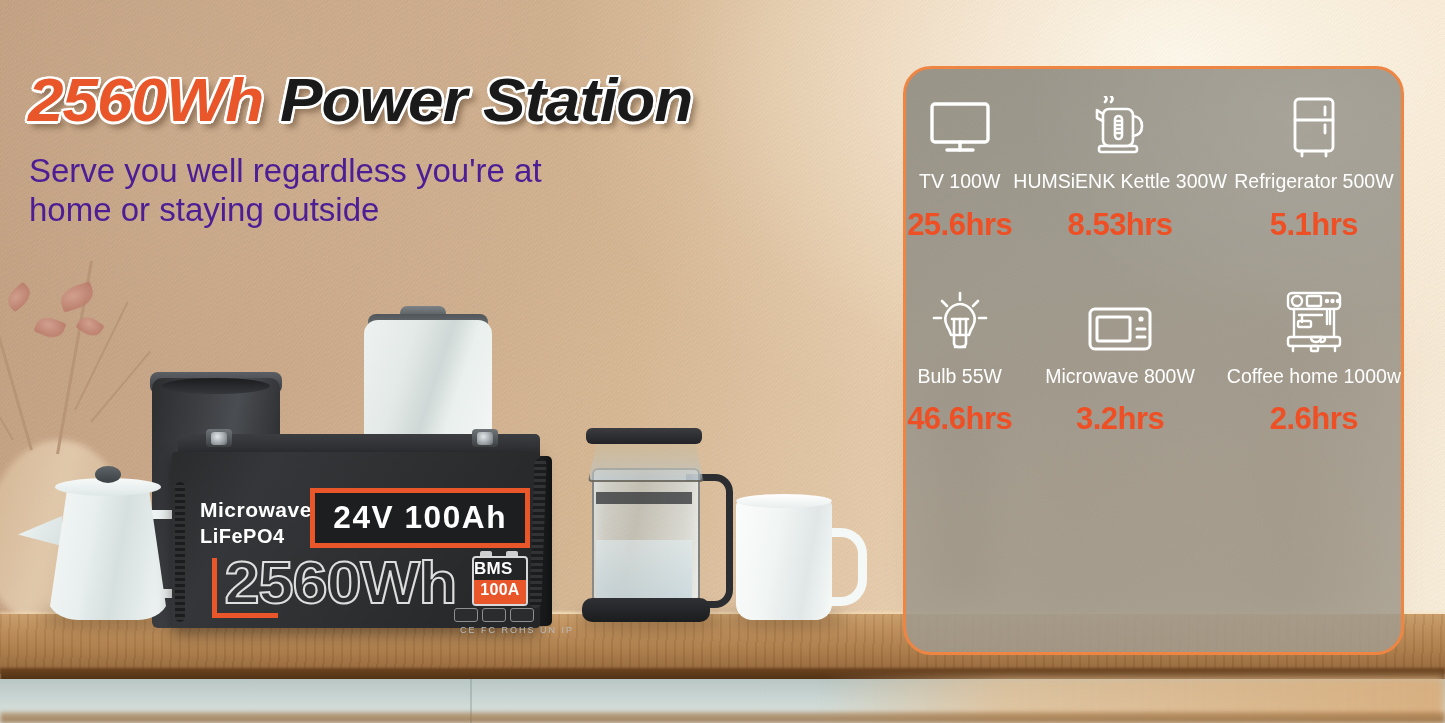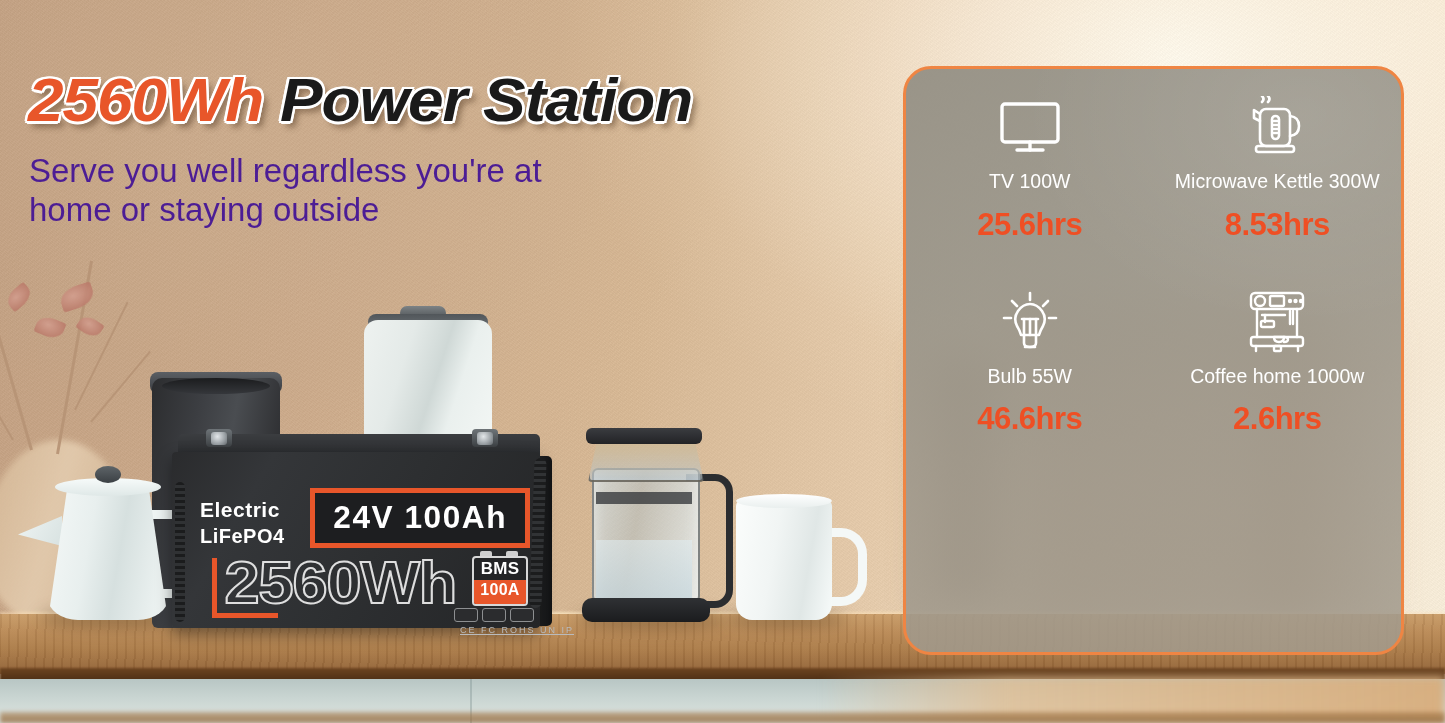--- a/index.html
+++ b/index.html
@@ -278,41 +278,41 @@
   }
   .wh-corner2{
     position:absolute;left:40px;top:161px;width:66px;height:5px;background:#e8562a;
   }
   .bms{
     position:absolute;left:300px;top:104px;width:52px;height:46px;
     background:#232426;border:2px solid #d8d8d8;border-radius:4px;
     display:flex;flex-direction:column;overflow:hidden;
   }
   .bms-top{
-    color:#fff;font-size:17px;font-weight:bold;text-align:center;line-height:22px;
+    color:#fff;font-size:17px;font-weight:bold;text-align:left;line-height:22px;
     letter-spacing:.3px;
   }
   .bms-bot{
     background:#e8562a;color:#fff;font-size:16px;font-weight:bold;
     text-align:center;line-height:20px;letter-spacing:.3px;flex:1;
   }
   .bms-tab{
     position:absolute;width:12px;height:5px;top:99px;background:#cfcfcf;border-radius:2px 2px 0 0;
   }
   .cert-row{
     position:absolute;left:282px;top:156px;width:80px;height:14px;
     display:flex;gap:4px;
   }
   .cert-box{
     flex:1;border:1px solid #8d8f91;border-radius:3px;
     background:#2b2c2e;
   }
   .cert-marks{
     position:absolute;left:288px;top:173px;
-    color:#b9bbbd;font-size:9px;letter-spacing:2px;white-space:nowrap;text-decoration:underline;
+    color:#b9bbbd;font-size:9px;letter-spacing:2px;white-space:nowrap;
   }
 
   
   .headline{
     position:absolute;left:28px;top:64px;
     font-size:62px;font-weight:bold;font-style:italic;
     letter-spacing:-1px;white-space:nowrap;
     font-family:"Liberation Sans Narrow","Liberation Sans",sans-serif;
     transform:scaleX(1.03);transform-origin:left center;
   }
@@ -345,21 +345,21 @@
     box-sizing:border-box;
     overflow:hidden;
   }
   .panel-sheen{
     position:absolute;left:0;top:0;width:100%;height:100%;
     background:radial-gradient(ellipse 400px 300px at 80% 8%, rgba(255,255,255,.10), rgba(255,255,255,0) 70%);
     pointer-events:none;
   }
   .grid{
     position:absolute;left:0;top:0;width:100%;height:100%;
-    display:grid;grid-template-columns:1fr 1fr;grid-template-rows:1fr 1fr 1fr;
+    display:grid;grid-template-columns:1fr 1fr 1fr;grid-template-rows:1fr 1fr 1fr;
   }
   .cell{
     display:flex;flex-direction:column;align-items:center;justify-content:center;
     padding-top:4px;
   }
   .cell .ic{height:62px;display:flex;align-items:flex-end;justify-content:center;margin-bottom:14px;}
   .cell .nm{
     color:#ffffff;font-size:19.5px;line-height:1;margin-bottom:9px;white-space:nowrap;
     font-family:"Liberation Sans Narrow","Liberation Sans",sans-serif;
   }
@@ -438,21 +438,21 @@
     <div class="bat-top"></div>
     <div class="bat-term" style="left:34px;">
       <div class="nut"></div>
     </div>
     <div class="bat-term" style="left:300px;">
       <div class="nut"></div>
     </div>
     <div class="bat-right"></div>
     <div class="bat-face">
       <div class="bat-cable2"></div>
-      <div class="brand">Electric</div>
+      <div class="brand">Microwave</div>
       <div class="chem">LiFePO4</div>
 
       <div class="volt-box">
         <span class="volt-txt">24V 100Ah</span>
       </div>
 
       <div class="wh-corner"></div>
       <div class="wh-corner2"></div>
       <div class="wh-outline">2560Wh</div>
 
@@ -500,24 +500,38 @@
             <path d="M16 6 q3 -3 0 -6"></path>
             <path d="M22 6 q3 -3 0 -6"></path>
             <path d="M14 18 l-6 -4 0 8 6 3"></path>
             <rect x="14" y="13" width="30" height="37" rx="6"></rect>
             <path d="M44 20 q9 1 9 10 q0 9 -9 10"></path>
             <rect x="26" y="20" width="7" height="23" rx="3.5"></rect>
             <path d="M28 25 h3 M28 29 h3 M28 33 h3 M28 37 h3"></path>
             <rect x="10" y="50" width="38" height="6" rx="2.5"></rect>
           </svg>
         </div>
-        <div class="nm">Microwave Kettle 300W</div>
+        <div class="nm">HUMSiENK Kettle 300W</div>
         <div class="hr">8.53hrs</div>
       </div>
 
+      <div class="cell">
+        <div class="ic">
+          <svg width="48" height="62" viewBox="0 0 48 62" fill="none" stroke="#ffffff" stroke-width="2.8" stroke-linecap="round" stroke-linejoin="round">
+            <rect x="5" y="3" width="38" height="52" rx="4"></rect>
+            <path d="M5 24 L43 24"></path>
+            <path d="M35 11 L35 19"></path>
+            <path d="M35 29 L35 37"></path>
+            <path d="M12 55 L12 60"></path>
+            <path d="M36 55 L36 60"></path>
+          </svg>
+        </div>
+        <div class="nm">Refrigerator 500W</div>
+        <div class="hr">5.1hrs</div>
+      </div>
 
       <div class="cell">
         <div class="ic">
           <svg width="60" height="62" viewBox="0 0 60 62" fill="none" stroke="#ffffff" stroke-width="2.6" stroke-linecap="round" stroke-linejoin="round">
             <path d="M30 2 L30 9"></path>
             <path d="M12 10 L17 15"></path>
             <path d="M48 10 L43 15"></path>
             <path d="M4 27 L11 27"></path>
             <path d="M56 27 L49 27"></path>
             <path d="M17 35 q-4 -8 1 -15 q5 -7 12 -7 q7 0 12 7 q5 7 1 15 q-3 5 -4 9 l-18 0 q-1 -4 -4 -9z"></path>
@@ -526,20 +540,33 @@
             <path d="M30 28 L30 44"></path>
             <path d="M36 28 L36 44"></path>
             <path d="M22 28 L38 28"></path>
             <path d="M25 56 L35 56"></path>
           </svg>
         </div>
         <div class="nm">Bulb 55W</div>
         <div class="hr">46.6hrs</div>
       </div>
 
+      <div class="cell">
+        <div class="ic">
+          <svg width="66" height="48" viewBox="0 0 66 48" fill="none" stroke="#ffffff" stroke-width="3" stroke-linecap="round" stroke-linejoin="round">
+            <rect x="3" y="4" width="60" height="40" rx="5"></rect>
+            <rect x="10" y="12" width="33" height="24" rx="2"></rect>
+            <circle cx="54" cy="14" r="2.6" fill="#ffffff" stroke="none"></circle>
+            <path d="M50 24 L58 24"></path>
+            <path d="M50 32 L58 32"></path>
+          </svg>
+        </div>
+        <div class="nm">Microwave 800W</div>
+        <div class="hr">3.2hrs</div>
+      </div>
 
       <div class="cell">
         <div class="ic">
           <svg width="64" height="62" viewBox="0 0 64 62" fill="none" stroke="#ffffff" stroke-width="2.4" stroke-linecap="round" stroke-linejoin="round">
             <rect x="6" y="2" width="52" height="16" rx="4"></rect>
             <circle cx="15" cy="10" r="5"></circle>
             <rect x="25" y="5" width="14" height="10" rx="1.5"></rect>
             <circle cx="45" cy="10" r="2.2" fill="#ffffff" stroke="none"></circle>
             <circle cx="50.5" cy="10" r="2.2" fill="#ffffff" stroke="none"></circle>
             <circle cx="56" cy="10" r="2.2" fill="#ffffff" stroke="none"></circle>

